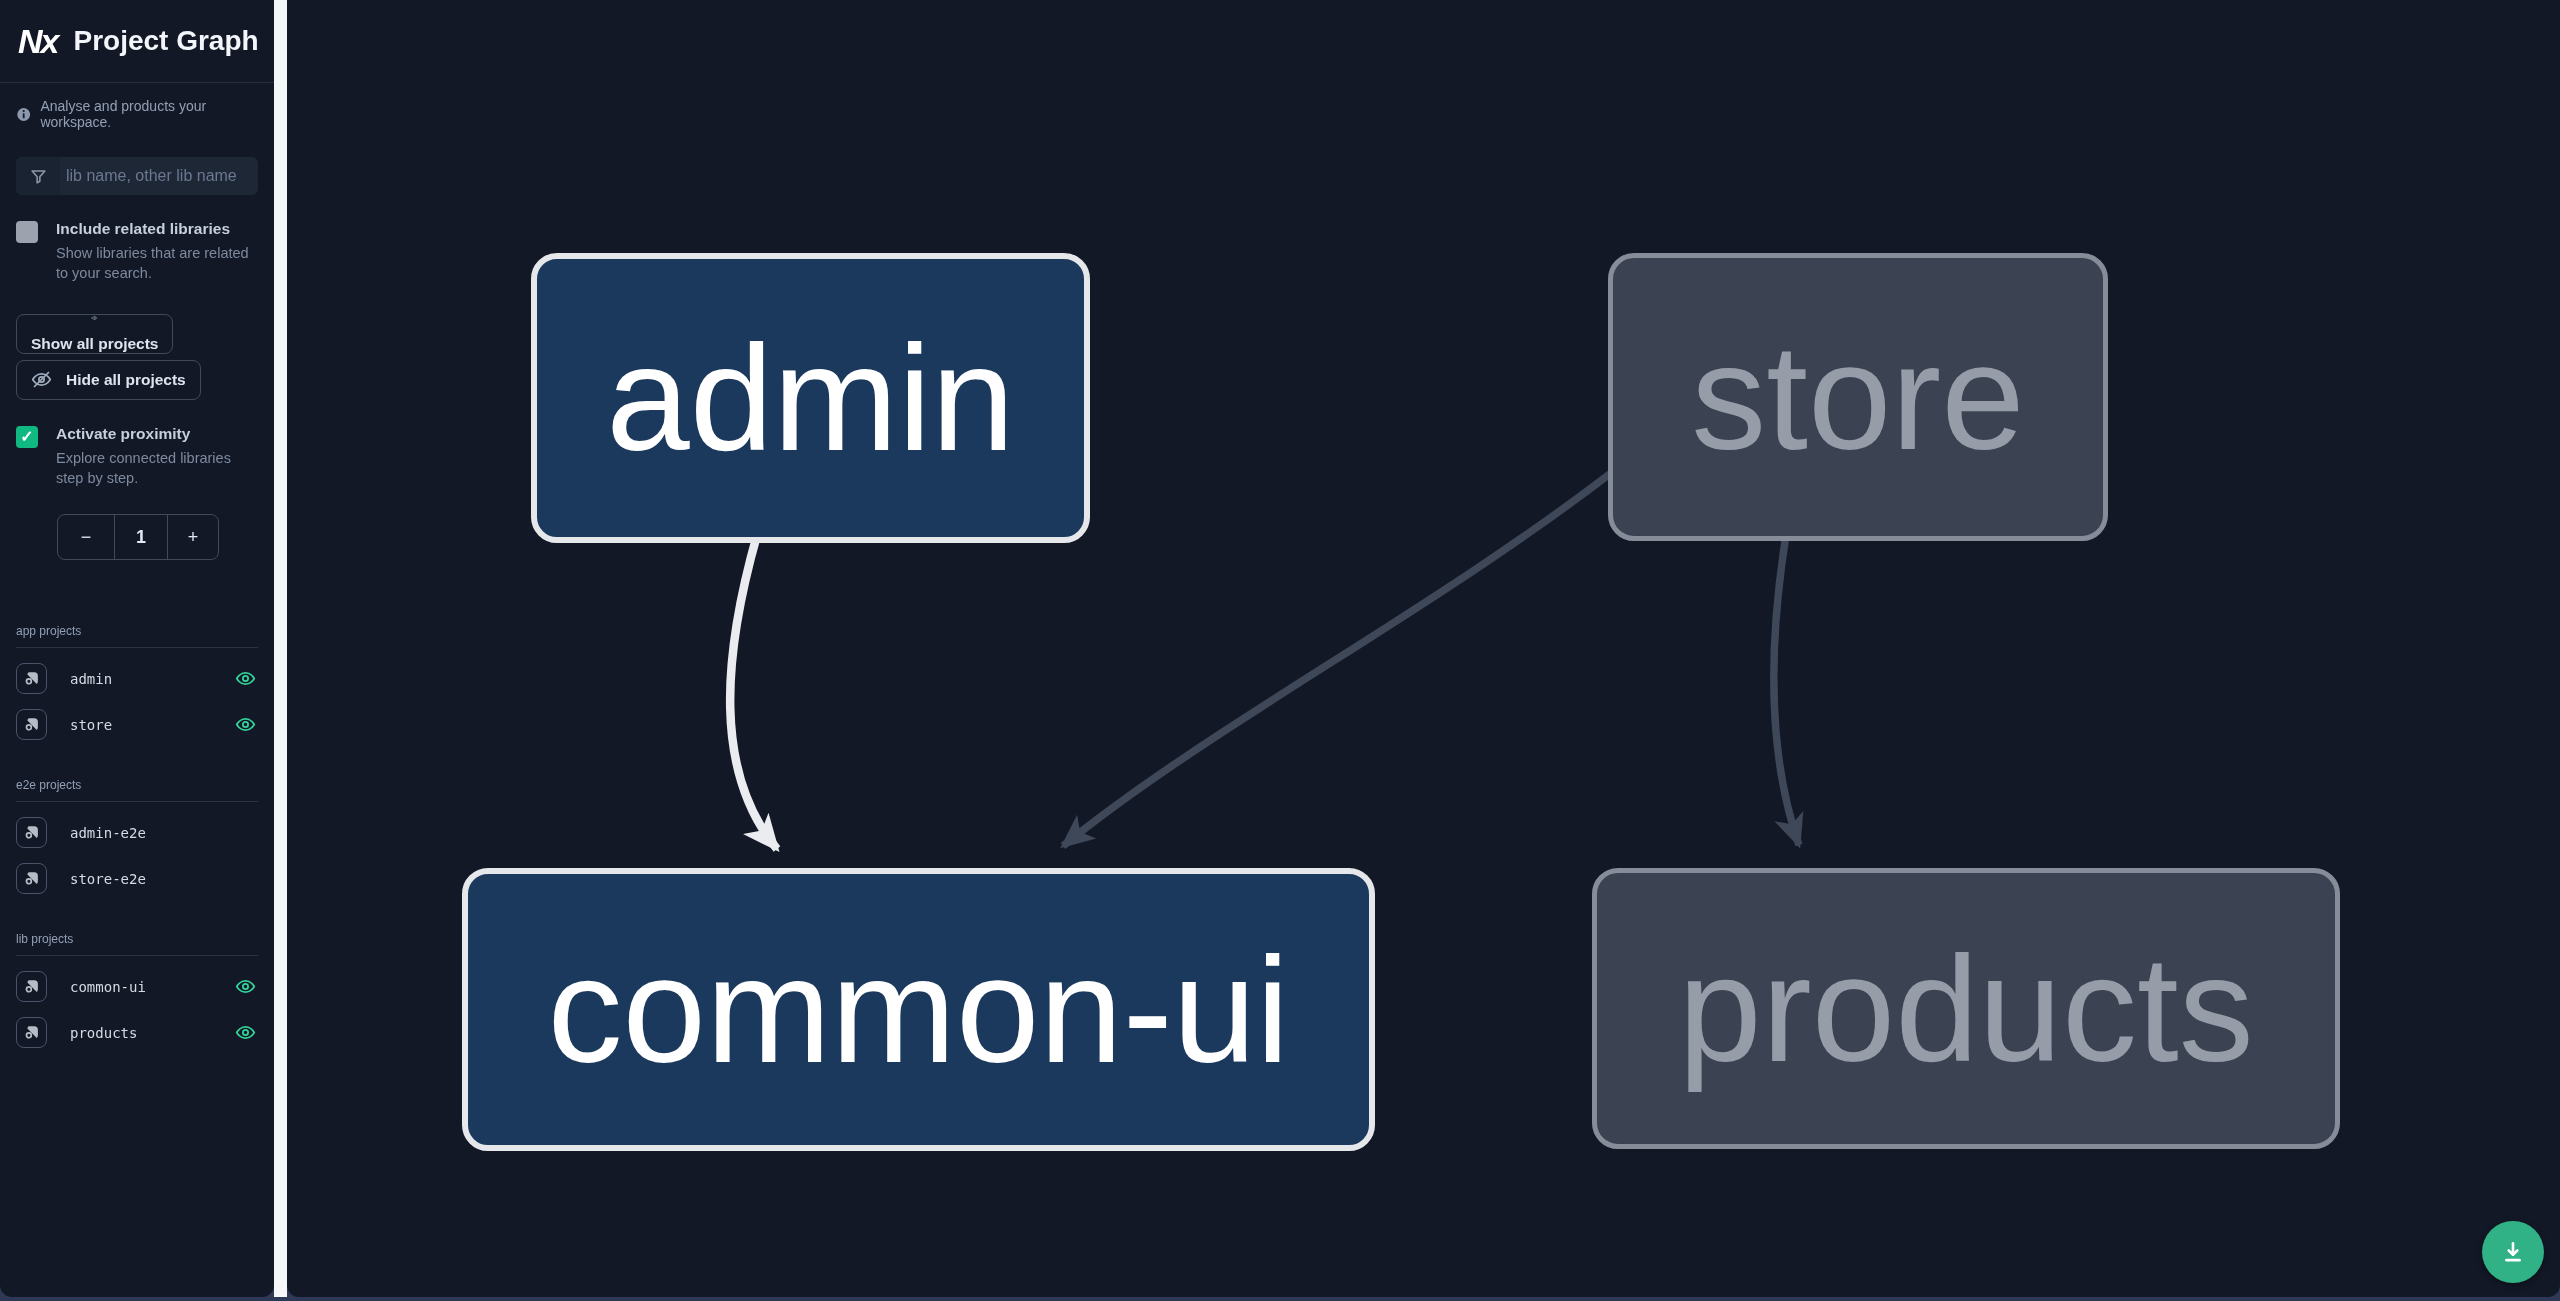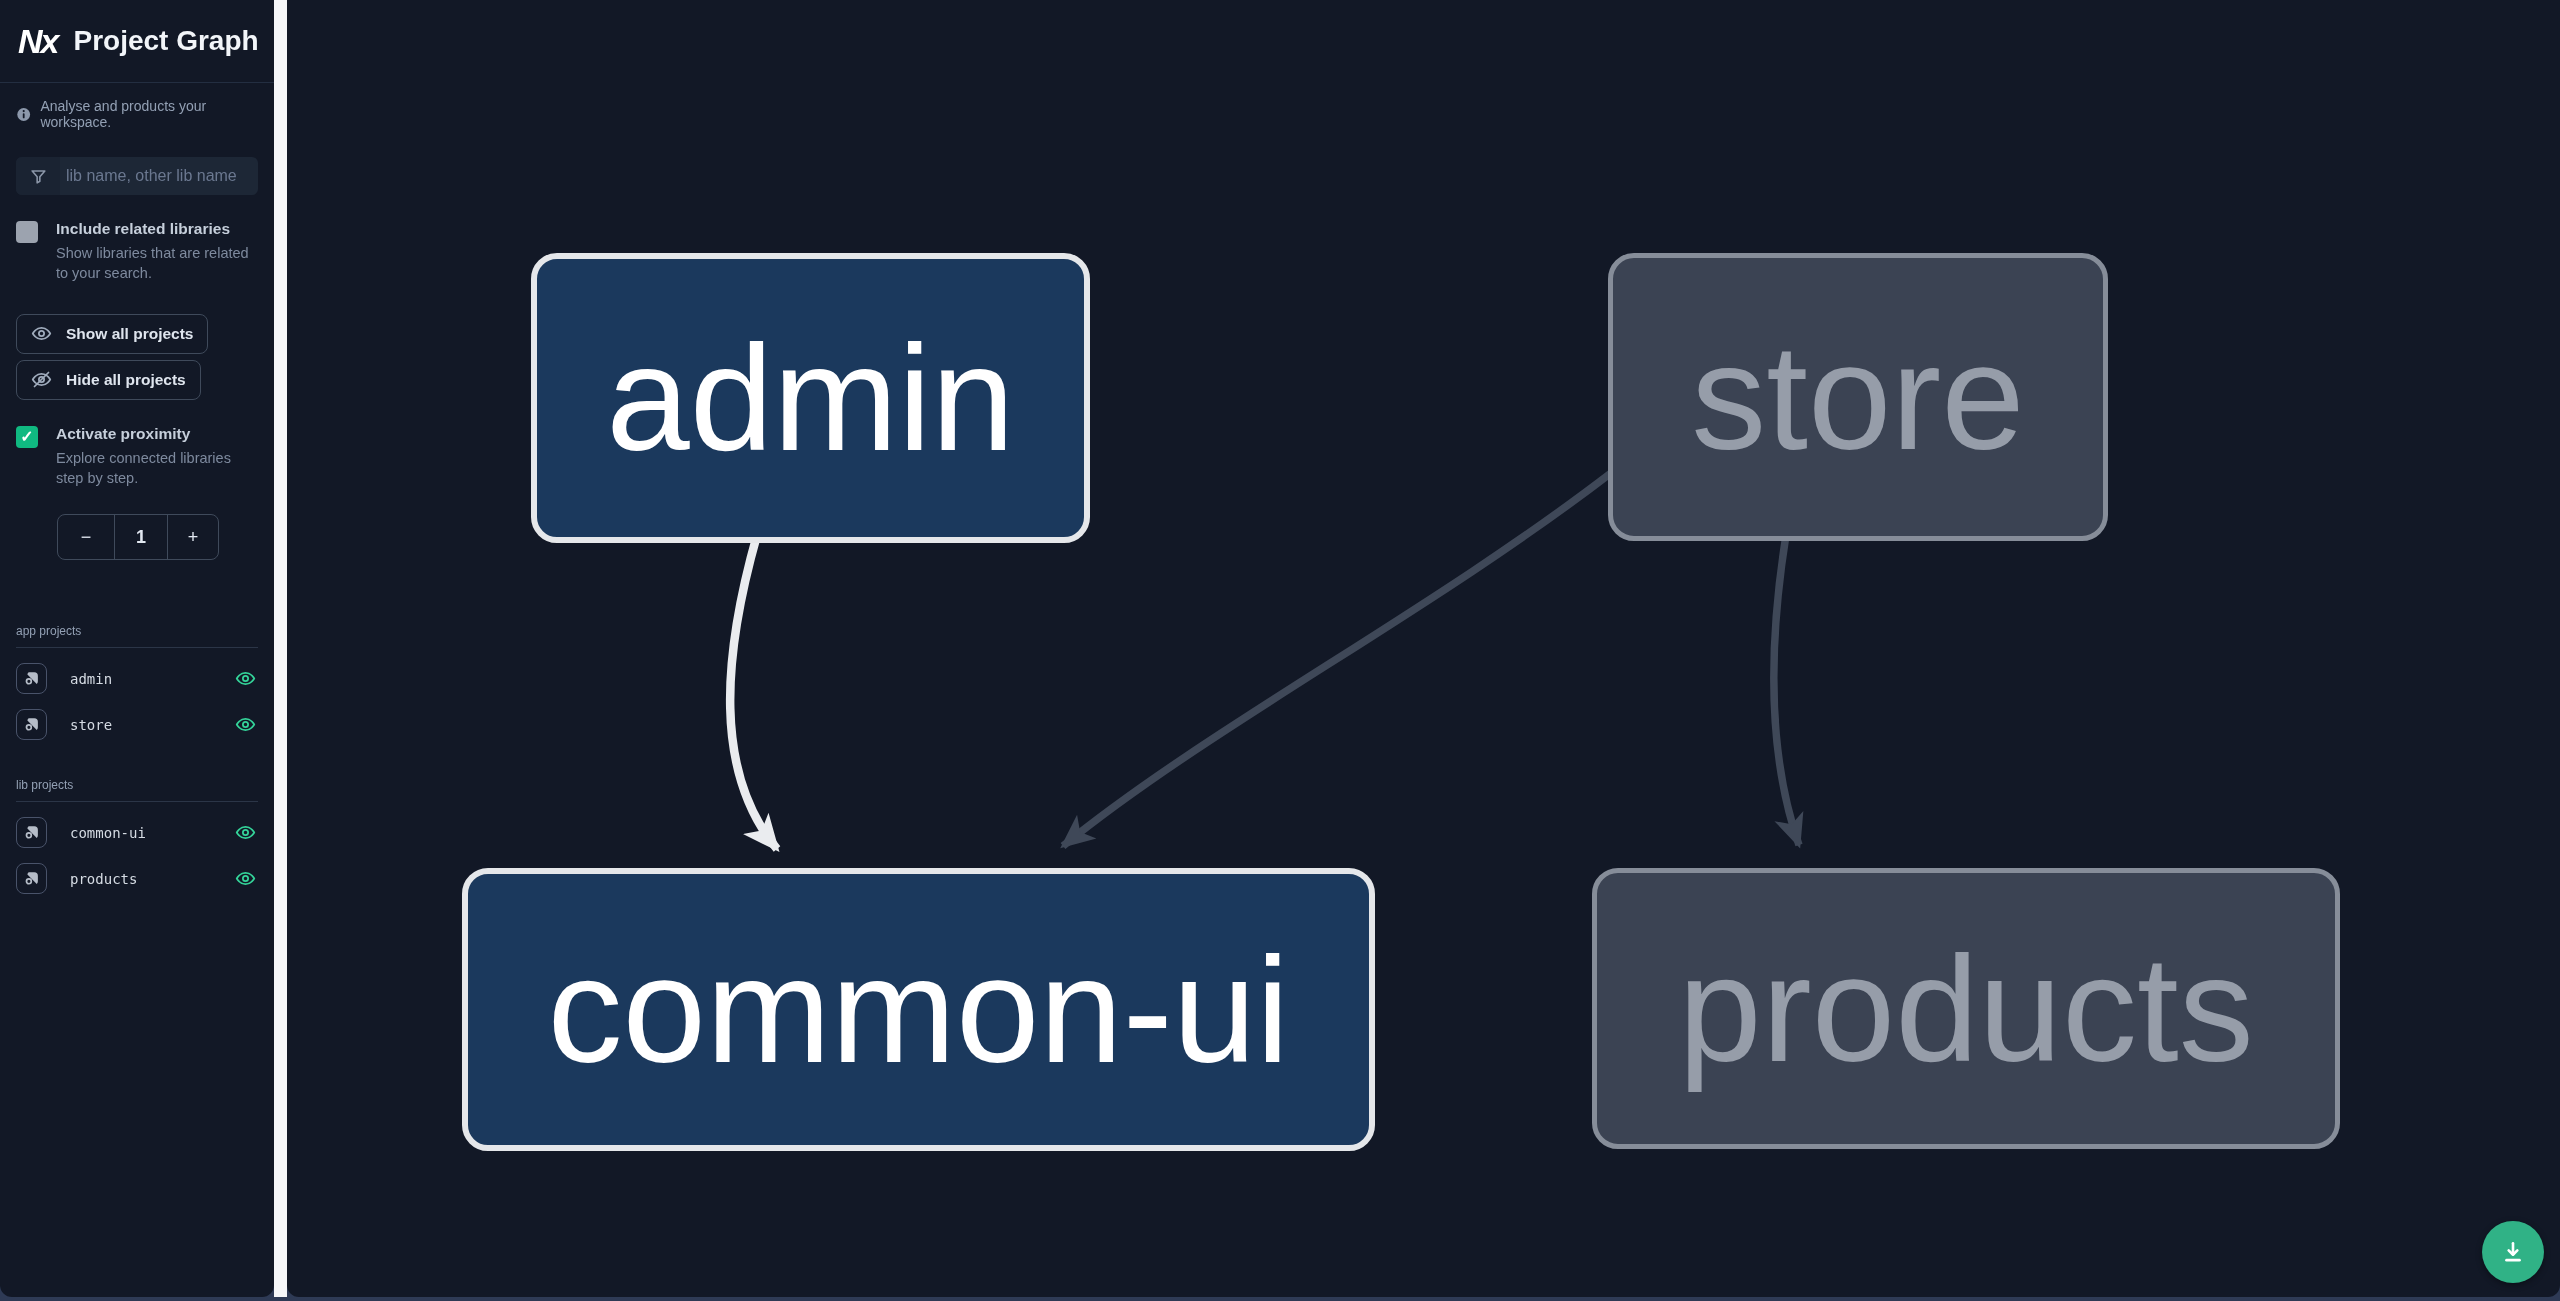--- a/index.html
+++ b/index.html
@@ -30,21 +30,21 @@
   .chk.green{background:#10b981;display:flex;align-items:center;justify-content:center;color:#fff;font-size:16px;font-weight:700;}
   .chk-text{margin-left:18px;width:210px;}
   .chk-label{color:#c6cfdb;font-size:15.5px;font-weight:700;line-height:1.3;}
   .chk-desc{color:#7e8a9e;font-size:14.5px;line-height:1.4;margin-top:4px;}
 
   .sb-btn{display:flex;align-items:center;gap:14px;margin:12px 16px 0 16px;height:40px;border:1px solid #3f4a5b;border-radius:8px;
           background:transparent;padding:0 14px;cursor:pointer;}
   .sb-btn:first-of-type{margin-top:30px;}
   .sb-btn span{color:#dfe5ee;font-size:15.5px;font-weight:700;font-family:"Liberation Sans",sans-serif;}
 
-  .btn-show{margin-top:32px;}
+  .btn-show{margin-top:32px;flex-direction:column;}
   .btn-hide{margin-top:6px;}
 
   .stepper{display:flex;margin:26px 0 0 57px;width:160px;height:44px;border:1px solid #3f4a5b;border-radius:8px;overflow:hidden;}
   .stepper .cell{display:flex;align-items:center;justify-content:center;color:#e2e8f1;font-size:18px;}
   .stepper .dec{flex:0 0 56px;border-right:1px solid #3f4a5b;cursor:pointer;}
   .stepper .val{flex:0 0 52px;font-weight:700;}
   .stepper .inc{flex:1;border-left:1px solid #3f4a5b;cursor:pointer;}
 
   .section{margin-top:38px;}
   .section.first{margin-top:64px;}
@@ -185,20 +185,44 @@
         <span class="proj-name">store</span>
         <span class="proj-eye">
           <svg width="21" height="21" viewBox="0 0 24 24" fill="none" stroke="#34d399" stroke-width="2" stroke-linecap="round" stroke-linejoin="round">
             <path d="M2 12s3.6-6.5 10-6.5S22 12 22 12s-3.6 6.5-10 6.5S2 12 2 12z"></path>
               <circle cx="12" cy="12" r="3"></circle>
           </svg>
         </span>
       </div>
     </div>
 
+    <div class="section">
+      <h2 class="sec-title">e2e projects</h2>
+      <div class="sec-rule"></div>
+
+      <div class="proj-row">
+        <button class="proj-icon-btn">
+          <svg width="17" height="17" viewBox="0 0 24 24">
+            <path d="M8 3h8a5 5 0 0 1 5 5v8a5 5 0 0 1-1.6 3.7L6.2 6.5A5 5 0 0 1 8 3z" fill="#b6bdc8"></path>
+            <circle cx="8.3" cy="16" r="3.4" fill="none" stroke="#b6bdc8" stroke-width="2.4"></circle>
+          </svg>
+        </button>
+        <span class="proj-name">admin-e2e</span>
+      </div>
+
+      <div class="proj-row">
+        <button class="proj-icon-btn">
+          <svg width="17" height="17" viewBox="0 0 24 24">
+            <path d="M8 3h8a5 5 0 0 1 5 5v8a5 5 0 0 1-1.6 3.7L6.2 6.5A5 5 0 0 1 8 3z" fill="#b6bdc8"></path>
+            <circle cx="8.3" cy="16" r="3.4" fill="none" stroke="#b6bdc8" stroke-width="2.4"></circle>
+          </svg>
+        </button>
+        <span class="proj-name">store-e2e</span>
+      </div>
+    </div>
 
     <div class="section">
       <h2 class="sec-title">lib projects</h2>
       <div class="sec-rule"></div>
 
       <div class="proj-row">
         <button class="proj-icon-btn">
           <svg width="17" height="17" viewBox="0 0 24 24">
             <path d="M8 3h8a5 5 0 0 1 5 5v8a5 5 0 0 1-1.6 3.7L6.2 6.5A5 5 0 0 1 8 3z" fill="#b6bdc8"></path>
             <circle cx="8.3" cy="16" r="3.4" fill="none" stroke="#b6bdc8" stroke-width="2.4"></circle>

